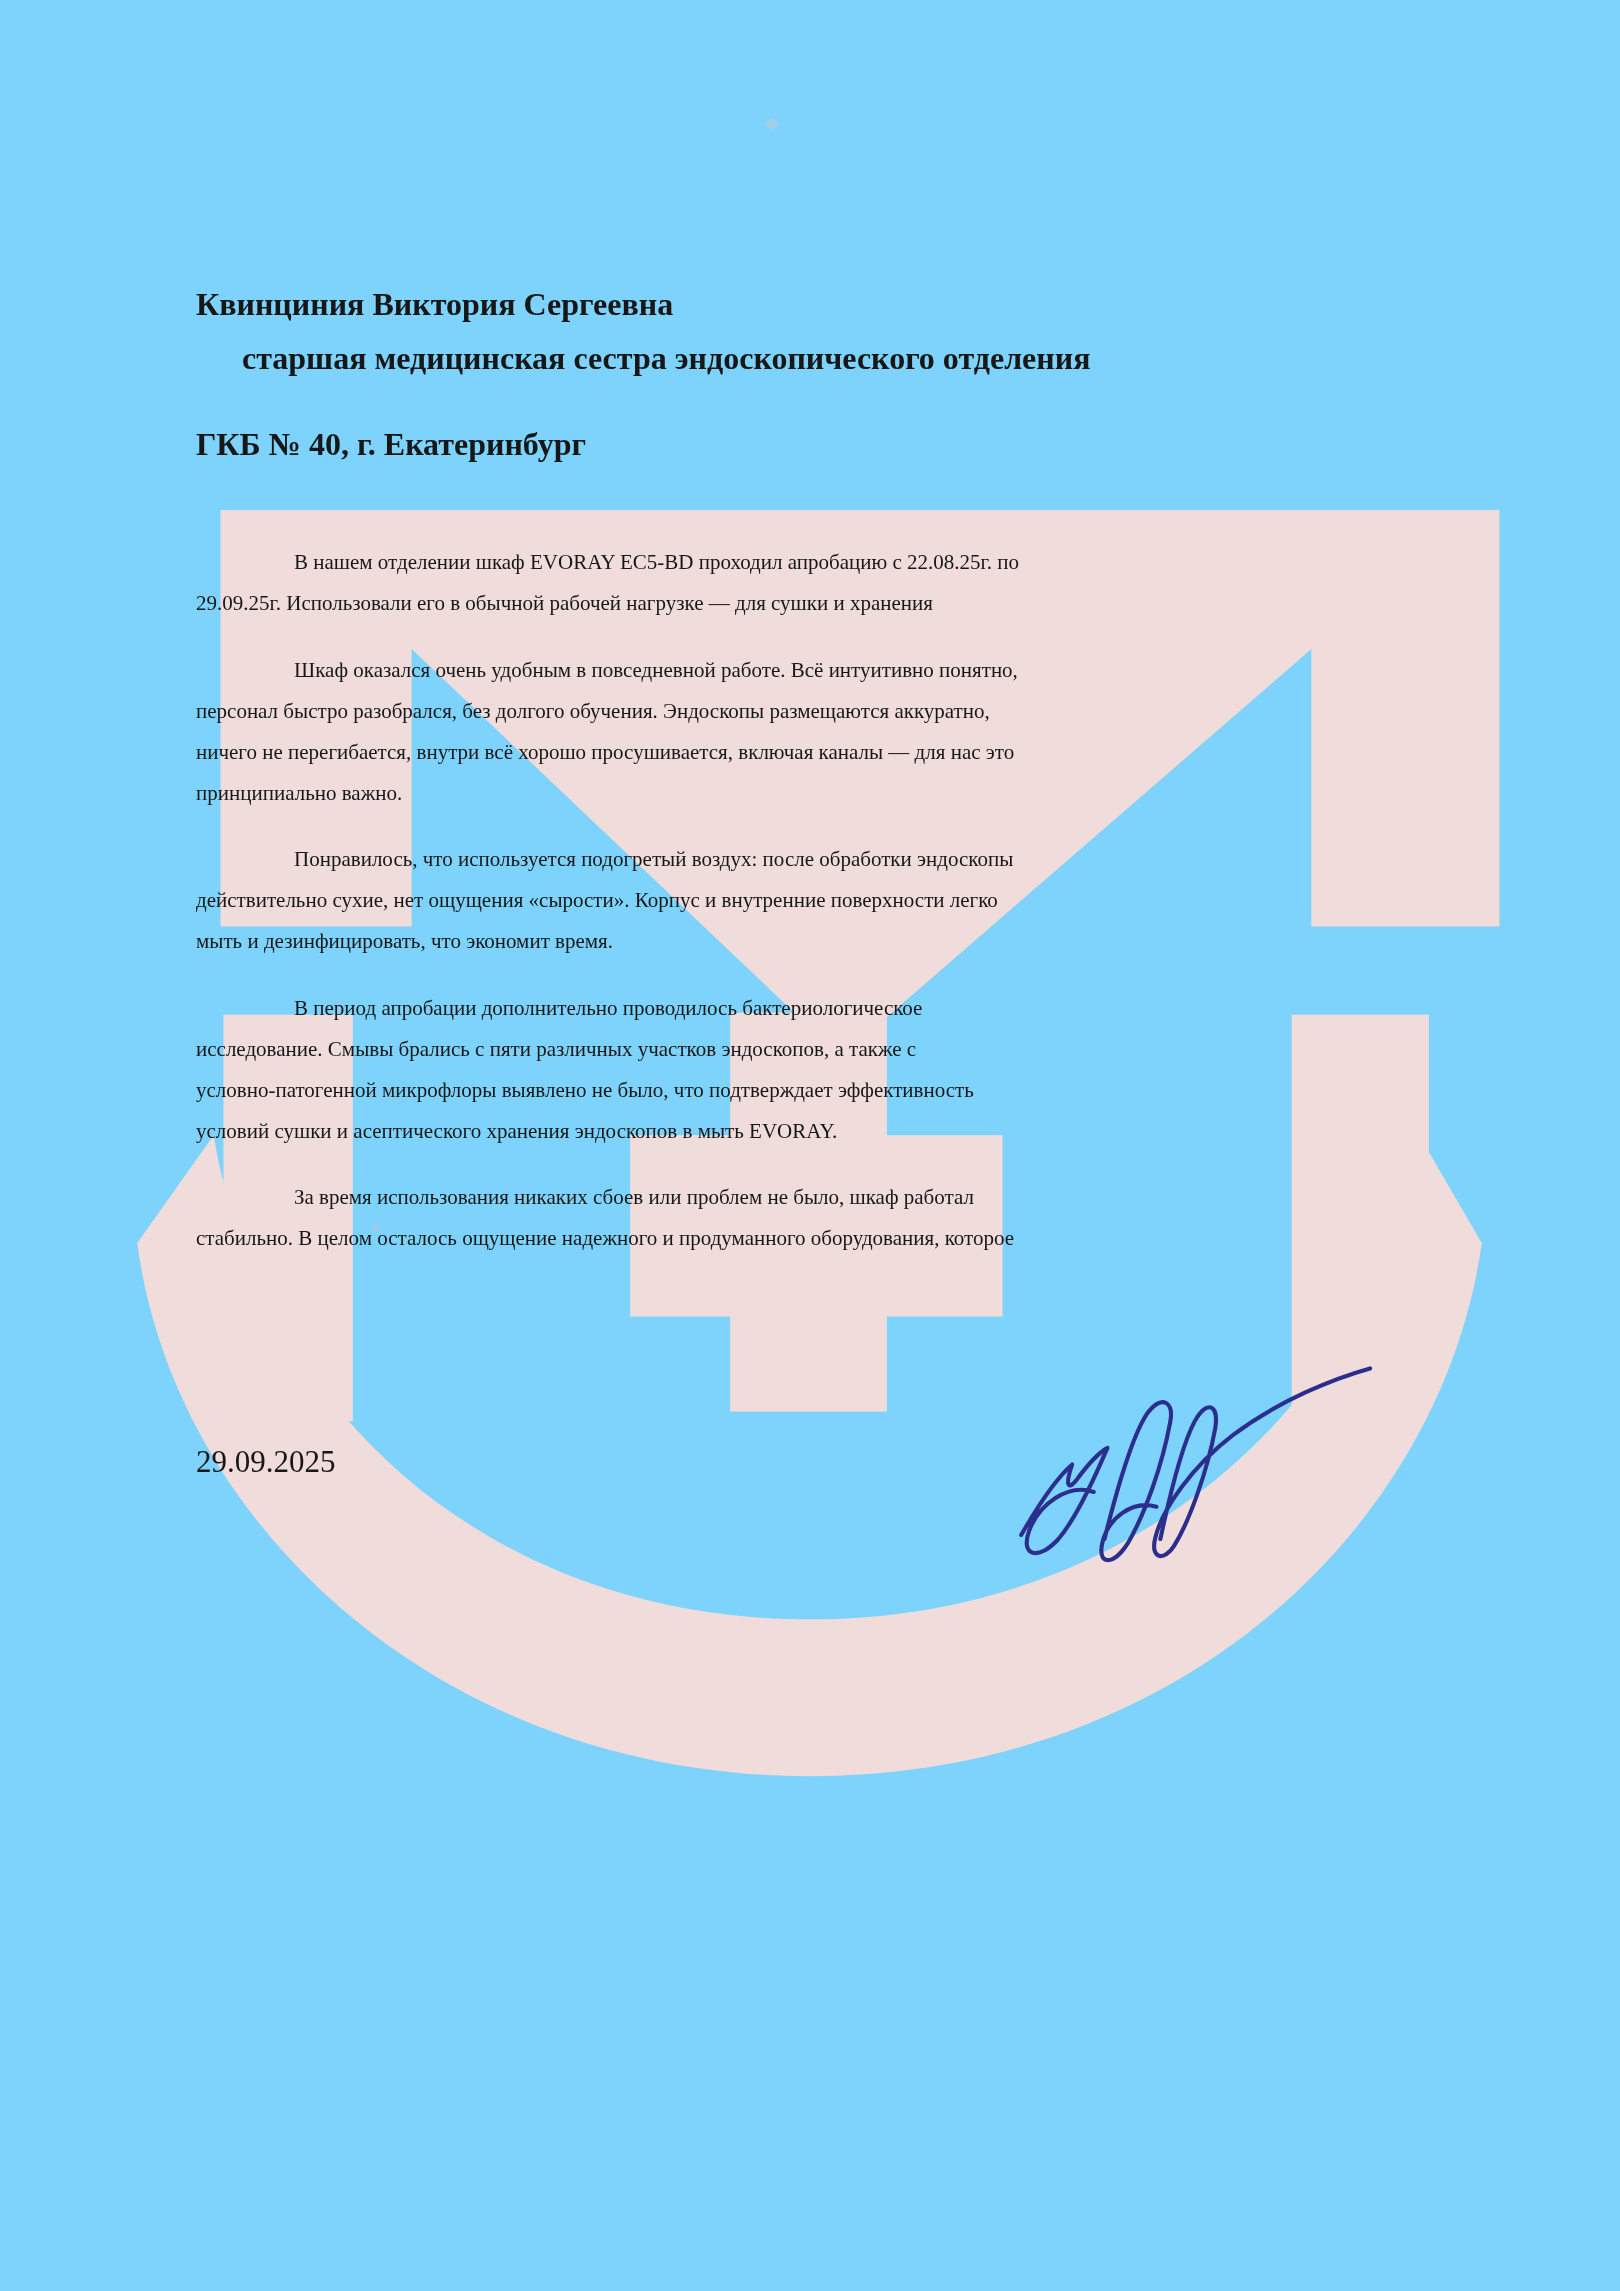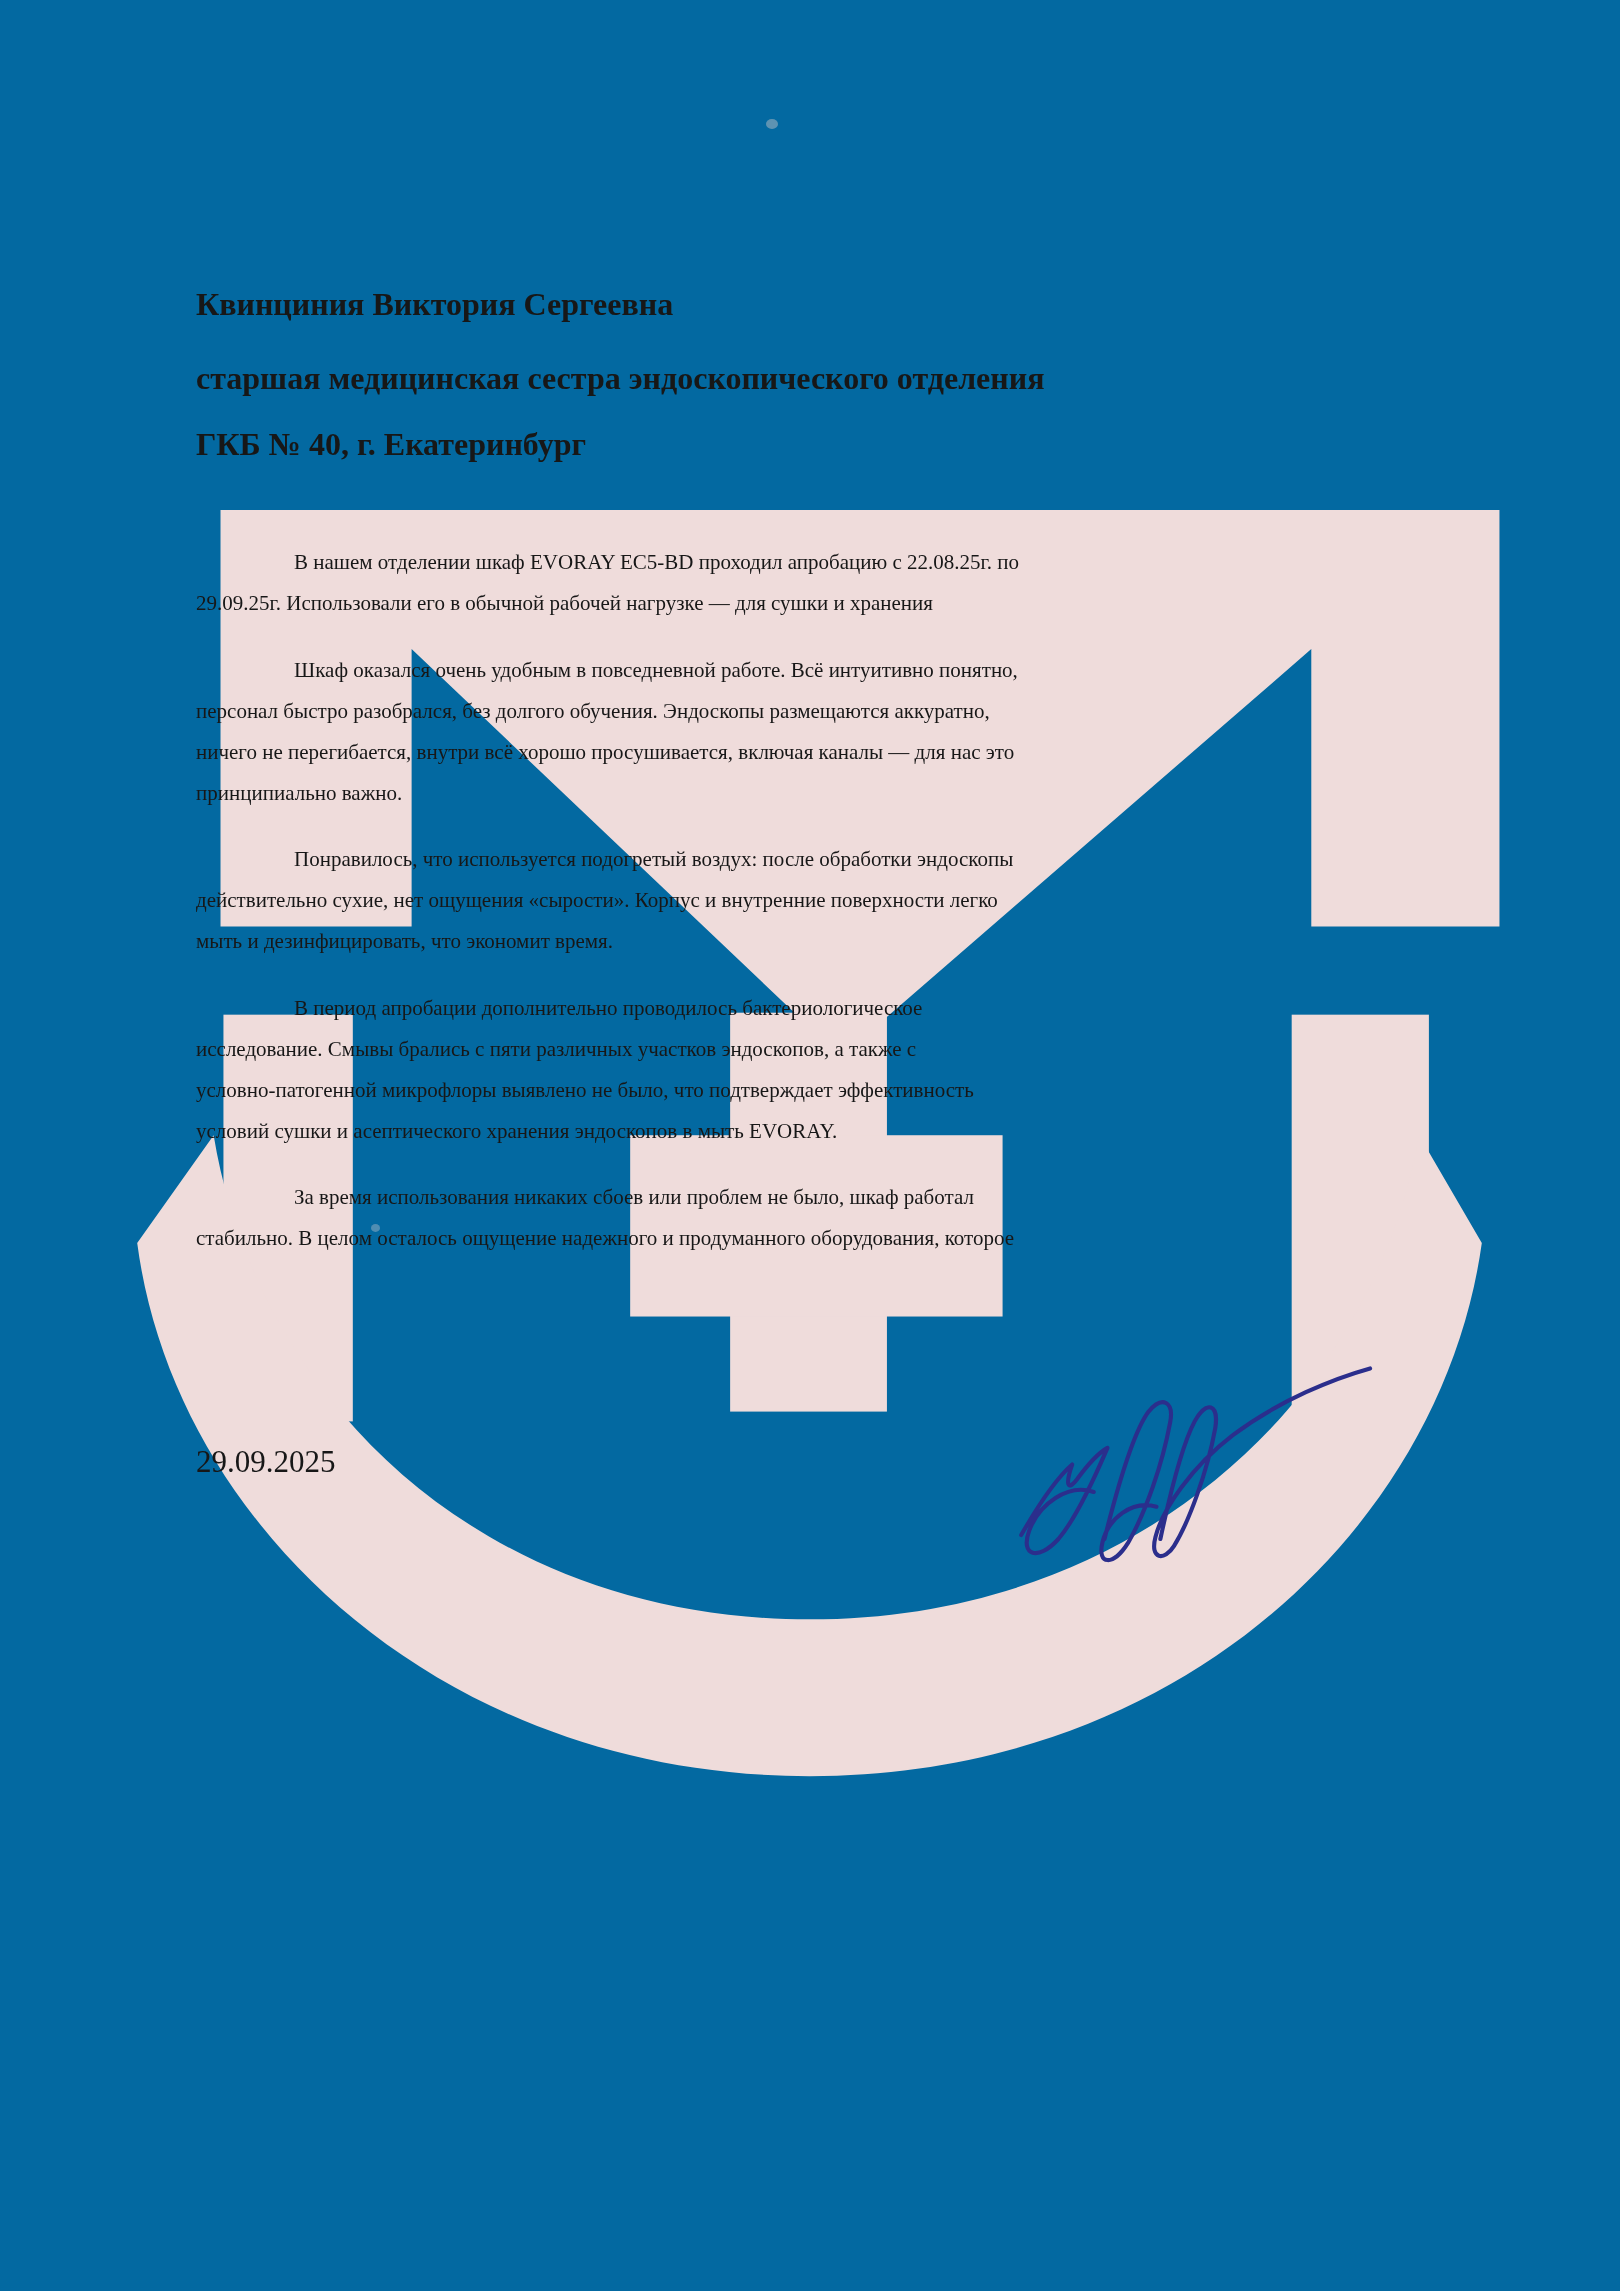--- a/index.html
+++ b/index.html
@@ -1,34 +1,34 @@
 <!DOCTYPE html>
 <html><head>
 <meta charset="utf-8">
 <style>
   html,body{margin:0;padding:0;background:#ffffff;}
   .page{
     position:relative;
     width:1620px;height:2292px;
-    background:#0369a1;
+    background:#7dd3fc;
     overflow:hidden;
     font-family:"Liberation Serif", serif;
     color:var(--ink,#171717);
   }
   .watermark{
     position:absolute;left:0;top:0;width:1620px;height:2292px;
     pointer-events:none;
   }
   .wm{fill:var(--wm,#efdcdb);}
   .hdr{
     position:absolute;left:196px;
     font-weight:bold;font-size:32px;line-height:35px;white-space:nowrap;
   }
   .hdr.name{top:287px;}
-  .hdr.role{top:361px;}
+  .hdr.role{top:341px;margin-left:46px;}
   .hdr.org{top:427px;}
   .body{
     position:absolute;left:196px;top:542px;width:1279px;
     font-size:21px;
   }
   .para{margin:0 0 25.5px 0;}
   .para .line{
     display:block;height:41px;line-height:41px;white-space:nowrap;
   }
   .para .line.first{text-indent:98px;}

